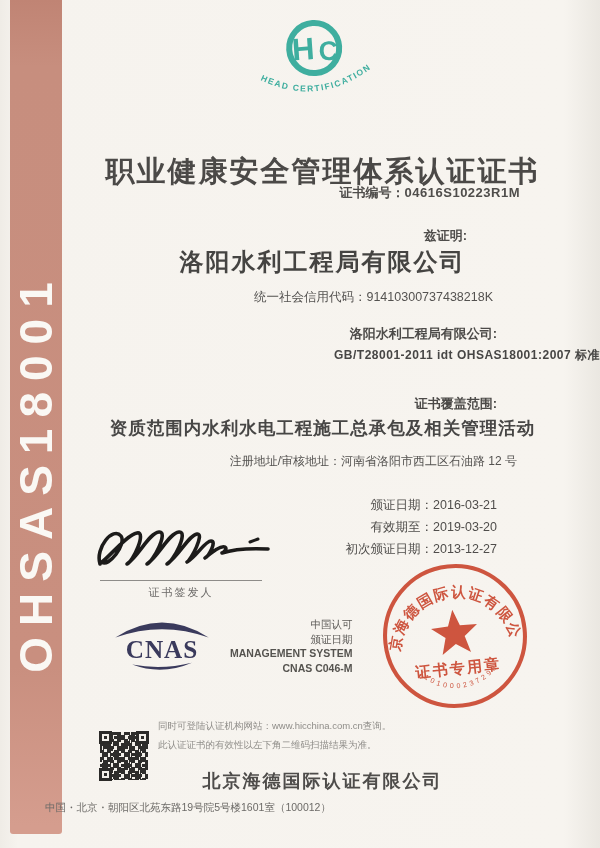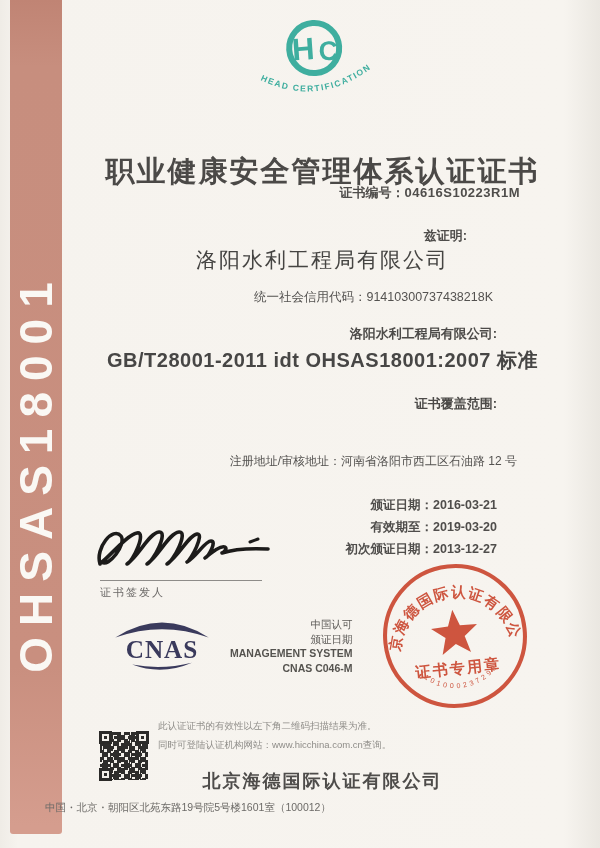--- a/index.html
+++ b/index.html
@@ -30,39 +30,39 @@
   
   .title{
     position:absolute;left:45px;top:104px;width:555px;text-align:center;
     font-size:29px;font-weight:900;color:#4b4947;letter-spacing:2px;margin-top:48px;
   }
   .cert-no{position:absolute;right:80px;top:184px;font-size:13px;color:#4f4d4b;font-weight:700;}
   .cert-no .val{font-weight:700;letter-spacing:.5px;}
   .intro{position:absolute;right:133px;top:227px;font-size:13px;color:#4f4d4b;font-weight:700;}
   .company{
     position:absolute;left:45px;top:246px;width:555px;text-align:center;
-    font-size:21px;font-weight:400;color:#454442;letter-spacing:2px;
+    font-size:24px;font-weight:700;color:#454442;letter-spacing:2px;
   }
   .credit{position:absolute;right:107px;top:289px;font-size:12.5px;color:#545250;}
   .std-label{position:absolute;right:103px;top:325px;font-size:13px;color:#4c4a48;font-weight:700;}
   .std-value{
-    position:absolute;left:45px;top:347px;width:555px;text-align:center;
-    font-size:20px;font-weight:700;color:#474645;letter-spacing:.5px;
+    position:absolute;left:45px;top:347px;width:555px;text-align:right;
+    font-size:12px;font-weight:700;color:#474645;letter-spacing:.5px;
   }
   .scope-label{position:absolute;right:103px;top:395px;font-size:13px;color:#4c4a48;font-weight:700;}
   .scope-value{
     position:absolute;left:45px;top:416px;width:555px;text-align:center;
     font-size:17.5px;font-weight:700;color:#474645;letter-spacing:1px;
   }
   .addr{position:absolute;right:83px;top:453px;font-size:12px;color:#545250;}
-  .dates{position:absolute;right:103px;top:494px;text-align:right;font-size:12.5px;color:#4f4d4b;line-height:22px;font-weight:700;}
+  .dates{position:absolute;right:103px;top:494px;text-align:right;font-size:12.5px;color:#4f4d4b;line-height:22px;font-weight:400;}
   
   .sig-svg{position:absolute;left:92px;top:518px;width:195px;height:62px;}
   .sig-line{position:absolute;left:100px;top:580px;width:162px;border-top:1px solid #8e8c89;}
-  .sig-label{position:absolute;left:100px;top:585px;width:162px;text-align:left;font-size:11px;color:#6b6967;letter-spacing:2px;}
+  .sig-label{position:absolute;left:100px;top:585px;width:162px;text-align:center;font-size:11px;color:#6b6967;letter-spacing:2px;}
   
   .cnas-logo{position:absolute;left:106px;top:616px;width:112px;height:58px;}
   .cnas-text{position:absolute;left:230px;top:617px;font-size:10.5px;color:#5c5a57;line-height:14.5px;text-align:right;}
   .cnas-text .bold{font-weight:700;color:#55534f;}
   
   .seal{position:absolute;left:379px;top:560px;width:152px;height:152px;opacity:.88;mix-blend-mode:multiply;transform:rotate(-6deg);}
   
   .qr{
     position:absolute;left:100px;top:732px;width:48px;height:48px;
     background:
@@ -108,20 +108,21 @@
   <div class="intro">兹证明:</div>
   <div class="company">洛阳水利工程局有限公司</div>
   <div class="credit">
     <span>统一社会信用代码：</span><span>91410300737438218K</span>
   </div>
 
   <div class="std-label">洛阳水利工程局有限公司:</div>
   <div class="std-value">GB/T28001-2011 idt OHSAS18001:2007 标准</div>
 
   <div class="scope-label">证书覆盖范围:</div>
+  <div class="scope-value">资质范围内水利水电工程施工总承包及相关管理活动</div>
   <div class="addr">
     <span>注册地址/审核地址：</span><span>河南省洛阳市西工区石油路 12 号</span>
   </div>
 
   <div class="dates">
     <div><span>颁证日期：</span><span>2016-03-21</span></div>
     <div><span>有效期至：</span><span>2019-03-20</span></div>
     <div><span>初次颁证日期：</span><span>2013-12-27</span></div>
   </div>
 
@@ -165,20 +166,20 @@
     </text>
   </svg>
 
   <div class="qr">
     <div class="finder f-tl"></div>
     <div class="finder f-tr"></div>
     <div class="finder f-bl"></div>
   </div>
 
   <div class="notes">
+    <div>同时可登陆认证机构网站：www.hicchina.com.cn查询。</div>
     <div>此认证证书的有效性以左下角二维码扫描结果为准。</div>
-    <div>同时可登陆认证机构网站：www.hicchina.com.cn查询。</div>
   </div>
 
   <div class="footer-company">北京海德国际认证有限公司</div>
   <div class="footer-addr">中国・北京・朝阳区北苑东路19号院5号楼1601室（100012）</div>
 
 </div>
 
 </body></html>

